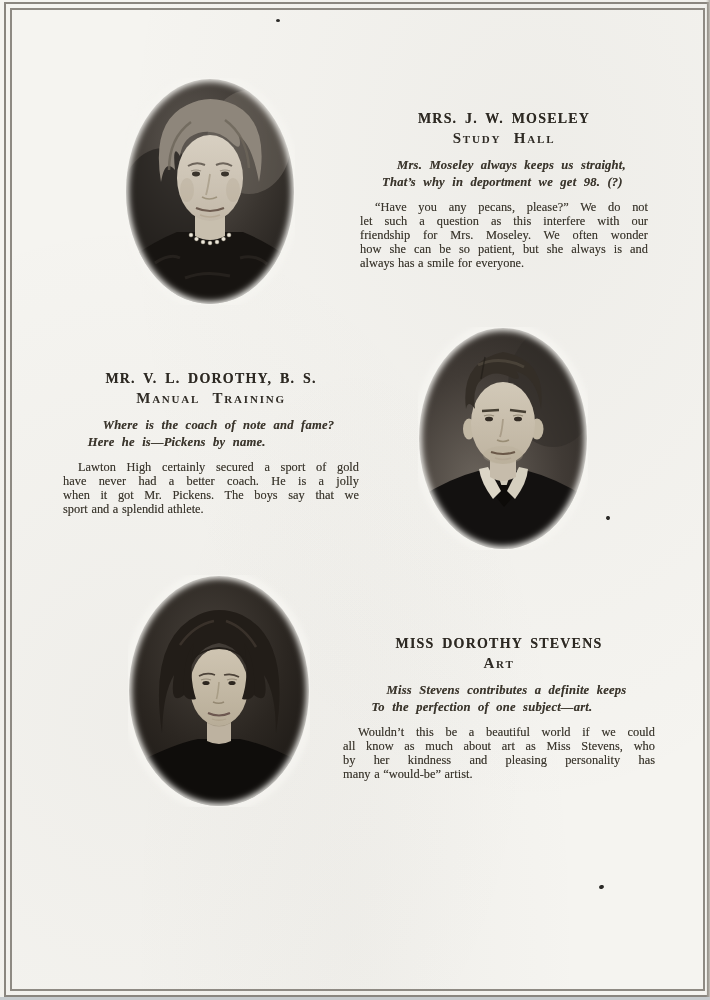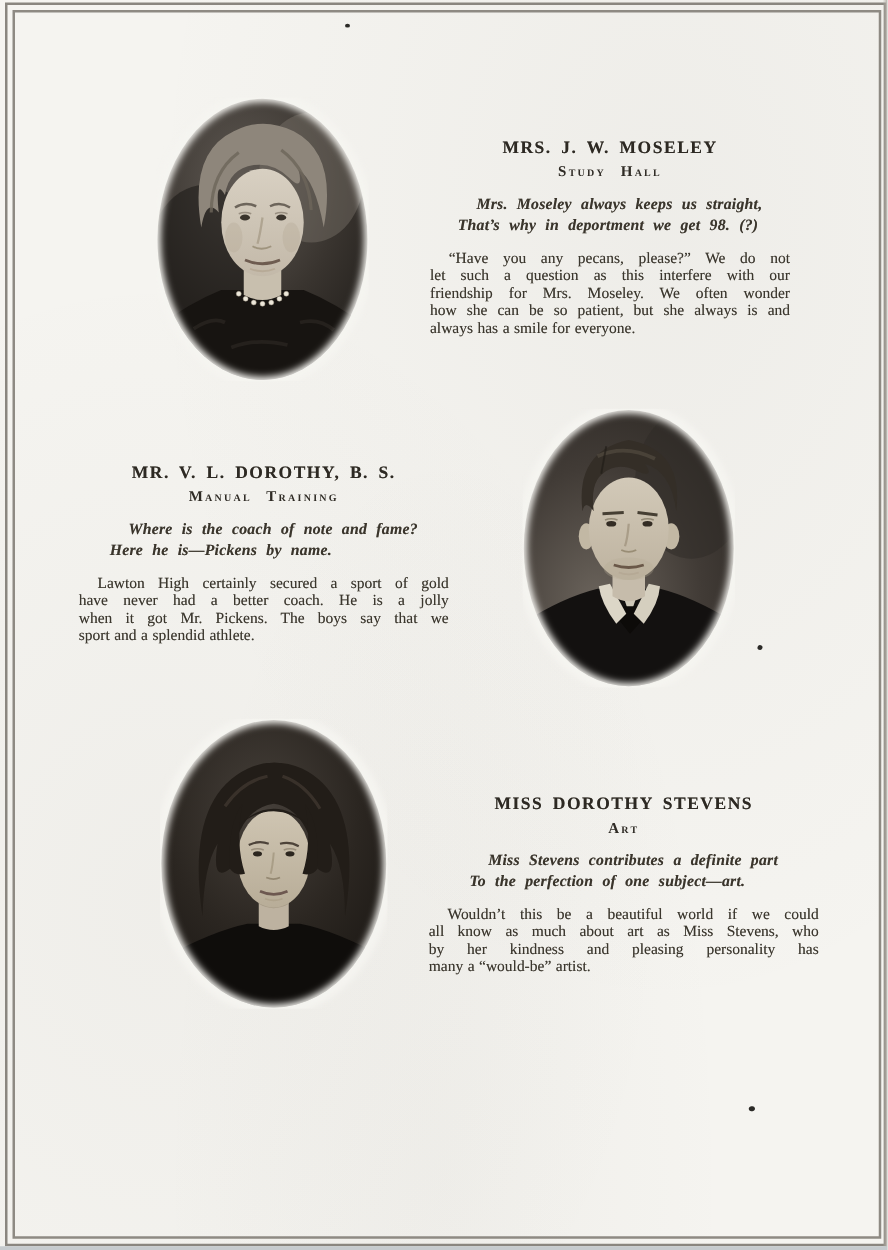--- a/index.html
+++ b/index.html
@@ -34,34 +34,34 @@
   
   .portrait { position: absolute; margin: 0; padding: 0; }
   .portrait svg { display: block; filter: blur(0.45px); }
 
   .e1-photo { left: 125px; top: 78px;  width: 170px; height: 227px; }
   .e2-photo { left: 418px; top: 327px; width: 170px; height: 223px; }
   .e3-photo { left: 128px; top: 575px; width: 182px; height: 232px; }
 
   
   .textcol { position: absolute; }
-  .e1-text { left: 344px; top: 111px; width: 288px; }
+  .e1-text { left: 360px; top: 111px; width: 288px; }
   .e2-text { left: 63px;  top: 371px; width: 296px; }
   .e3-text { left: 343px; top: 636px; width: 312px; }
 
   .fname {
     margin: 0 0 3px 0;
     font-size: 14px; font-weight: 700;
     letter-spacing: 1.2px; word-spacing: 3px;
     color: #2d2923; text-align: center; white-space: nowrap;
     text-shadow: 0 0 .4px rgba(50,45,35,.55);
   }
   .fsubject {
     margin: 0 0 10px 0;
-    font-size: 12px; font-weight: 700;
+    font-size: 15px; font-weight: 700;
     font-variant: small-caps;
     letter-spacing: 1.8px; word-spacing: 7px;
     color: #2f2b25; text-align: center; white-space: nowrap;
   }
   .verse { text-align: center; margin: 0 0 10px 0; }
   .verse-block { display: inline-block; text-align: left; }
   .vline {
     font-style: italic; font-weight: 700;
     font-size: 12.6px; line-height: 16.5px;
     word-spacing: 4px; letter-spacing: .2px;
@@ -273,21 +273,21 @@
       </g>
       <ellipse cx="91" cy="116" rx="92" ry="117" fill="none" stroke="#f5f4f0" stroke-width="9" filter="url(#g3soft)"></ellipse>
     </svg>
   </figure>
 
   <div class="textcol e3-text">
     <h2 class="fname">MISS DOROTHY STEVENS</h2>
     <h3 class="fsubject">Art</h3>
     <div class="verse">
       <div class="verse-block">
-        <div class="vline v1">Miss Stevens contributes a definite part</div>
+        <div class="vline v1">Miss Stevens contributes a definite keeps</div>
         <div class="vline">To the perfection of one subject—art.</div>
       </div>
     </div>
     <div class="btext">
       <div class="bline first">Wouldn’t this be a beautiful world if we could</div>
       <div class="bline">all know as much about art as Miss Stevens, who</div>
       <div class="bline">by her kindness and pleasing personality has</div>
       <div class="bline last">many a “would-be” artist.</div>
     </div>
   </div>

